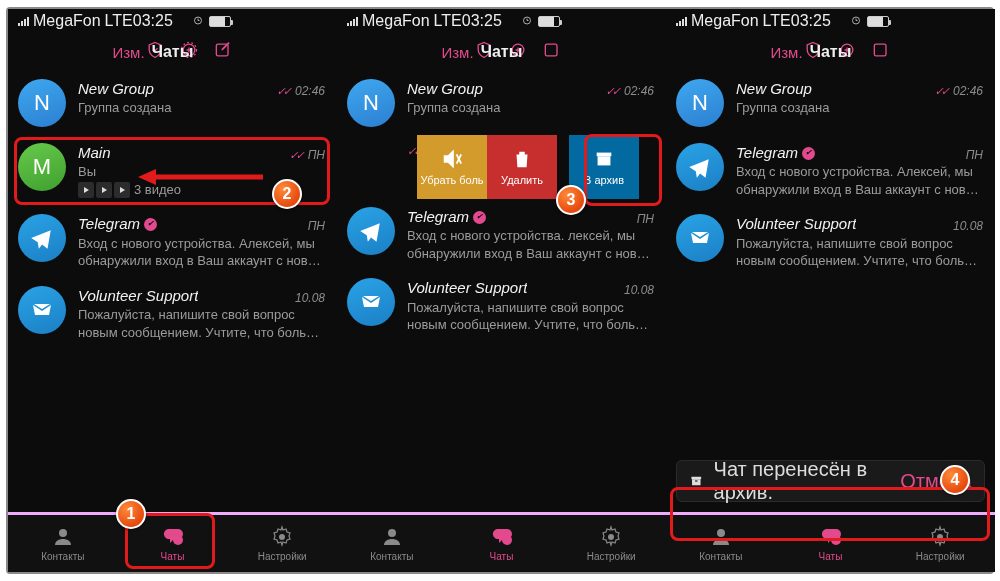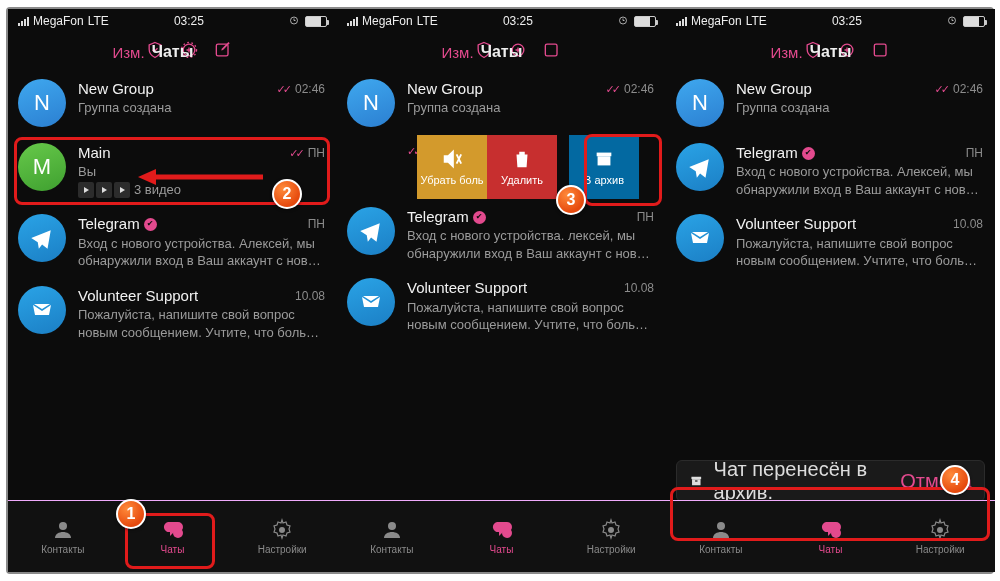--- a/index.html
+++ b/index.html
@@ -4,21 +4,21 @@
 <style>
   * { box-sizing: border-box; margin: 0; padding: 0; }
   body { background: #fff; font-family: -apple-system, "Helvetica Neue", Arial, sans-serif; width:1000px; height:581px; position:relative; }
   .stage { position:absolute; top:7px; left:6px; width:988px; height:567px; border:2px solid #8a8a8a; border-radius:4px; background:#d8d8d8; }
   .phone { position:absolute; top:0; width:329px; height:563px; background:#0c0c0c; overflow:hidden; }
   .phone.p1 { left:0; }
   .phone.p2 { left:329px; }
   .phone.p3 { left:658px; width:329px; }
 
   
-  .statusbar { height:24px; display:flex; align-items:center; justify-content:space-between; padding:0 10px; font-size:12px; color:#eee; }
+  .statusbar { height:24px; display:flex; align-items:center; padding:0 10px; font-size:16px; color:#eee; }
   .sb-left, .sb-right { display:flex; align-items:center; gap:4px; }
   .sb-left .bars { display:inline-flex; gap:1px; align-items:flex-end; }
   .sb-left .bars i { width:2px; background:#ddd; display:inline-block; }
   .sb-left .bars i:nth-child(1){height:3px} .sb-left .bars i:nth-child(2){height:5px} .sb-left .bars i:nth-child(3){height:7px} .sb-left .bars i:nth-child(4){height:9px}
   .sb-right svg { width:14px; height:12px; }
   .battery { width:22px; height:11px; border:1px solid #ccc; border-radius:2px; position:relative; display:inline-block; }
   .battery::after { content:""; position:absolute; right:-3px; top:3px; width:2px; height:5px; background:#ccc; border-radius:0 1px 1px 0; }
   .battery i { display:block; height:100%; width:75%; background:#ddd; }
 
   
@@ -26,32 +26,32 @@
   .header .edit { color:#e34a8e; font-size:15px; }
   .header .title { color:#eee; font-size:16px; font-weight:600; position:absolute; left:50%; transform:translateX(-50%); }
   .header .icons { display:flex; gap:14px; align-items:center; }
   .header .icons svg { width:20px; height:20px; stroke:#e34a8e; fill:none; stroke-width:1.6; }
 
   
   .chatlist { }
   .chat { display:flex; padding:8px 12px 8px 10px; gap:12px; position:relative; }
   .chat .avatar { width:48px; height:48px; border-radius:50%; flex-shrink:0; display:flex; align-items:center; justify-content:center; color:#fff; font-size:22px; font-weight:400; }
   .chat .col { flex:1; min-width:0; color:#9e9e9e; font-size:13px; line-height:1.35; }
-  .chat .row1 { display:flex; justify-content:space-between; align-items:center; }
+  .chat .row1 { display:flex; justify-content:space-between; align-items:flex-end;font-style:italic; }
   .chat .name { color:#f2f2f2; font-size:15px; font-weight:500; white-space:nowrap; overflow:hidden; text-overflow:ellipsis; display:flex; align-items:center; gap:4px;}
   .chat .time { color:#8c8c8c; font-size:12px; flex-shrink:0; margin-left:8px; display:flex; align-items:center; gap:4px;}
   .chat .msg { color:#9b9b9b; overflow:hidden; display:-webkit-box; -webkit-line-clamp:2; -webkit-box-orient:vertical; }
   .chat .thumbs { display:inline-flex; gap:2px; vertical-align:middle; margin-right:4px; }
   .chat .thumbs i { width:16px; height:16px; background:#2c2c2c; border-radius:2px; display:inline-flex; align-items:center; justify-content:center; }
   .chat .thumbs i::after { content:""; border-left:5px solid #ddd; border-top:3px solid transparent; border-bottom:3px solid transparent; }
   .checks { color:#e34a8e; font-size:11px; letter-spacing:-3px; margin-right:2px;}
   .verify { width:13px; height:13px; background:#e34a8e; border-radius:50%; display:inline-flex; align-items:center; justify-content:center; font-size:8px; color:#0c0c0c;}
 
   
-  .tabbar { position:absolute; bottom:0; left:0; right:0; height:72px; background:#111; border-top:1px solid #f0abfc; display:flex; }
+  .tabbar { position:absolute; bottom:0; left:0; right:0; height:60px; background:#111; border-top:3px solid #f0abfc; display:flex; }
   .tab { flex:1; display:flex; flex-direction:column; align-items:center; justify-content:center; gap:2px; font-size:10px; color:#8a8a8a; }
   .tab.active { color:#e34a8e; }
   .tab svg { width:26px; height:24px; fill:currentColor; }
 
   
   .swipe { position:absolute; left:80px; top:0; bottom:0; right:0; display:flex; }
   .swipe .act { width:70px; display:flex; flex-direction:column; align-items:center; justify-content:center; gap:4px; color:#fff; font-size:11px; }
   .swipe .act svg { width:22px; height:22px; fill:#fff; }
   .act.mute { background:#d39a2c; }
   .act.del { background:#c72f2f; }

